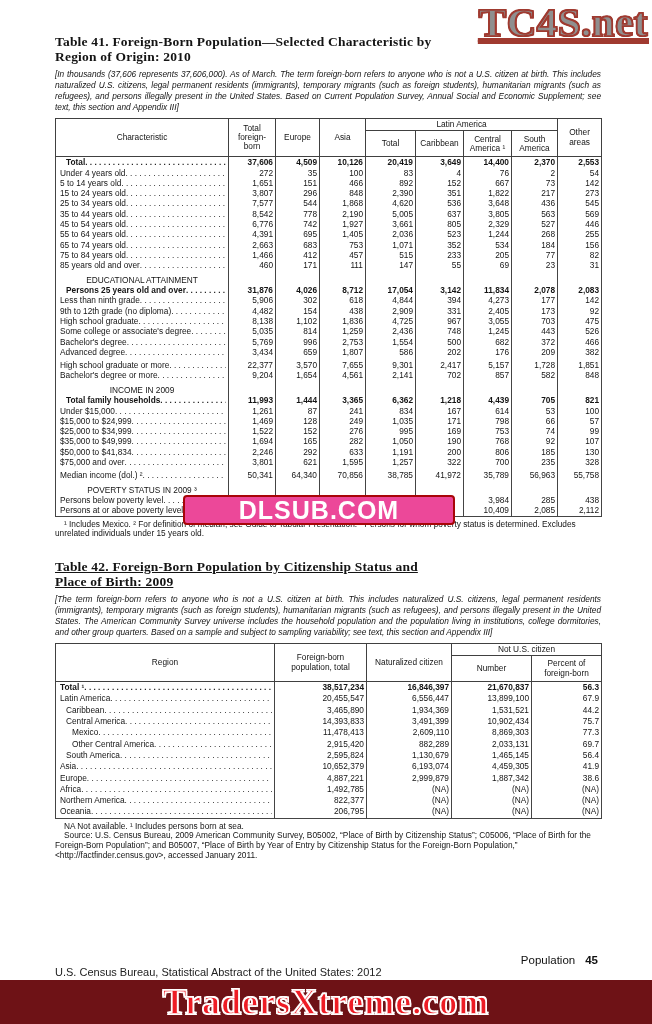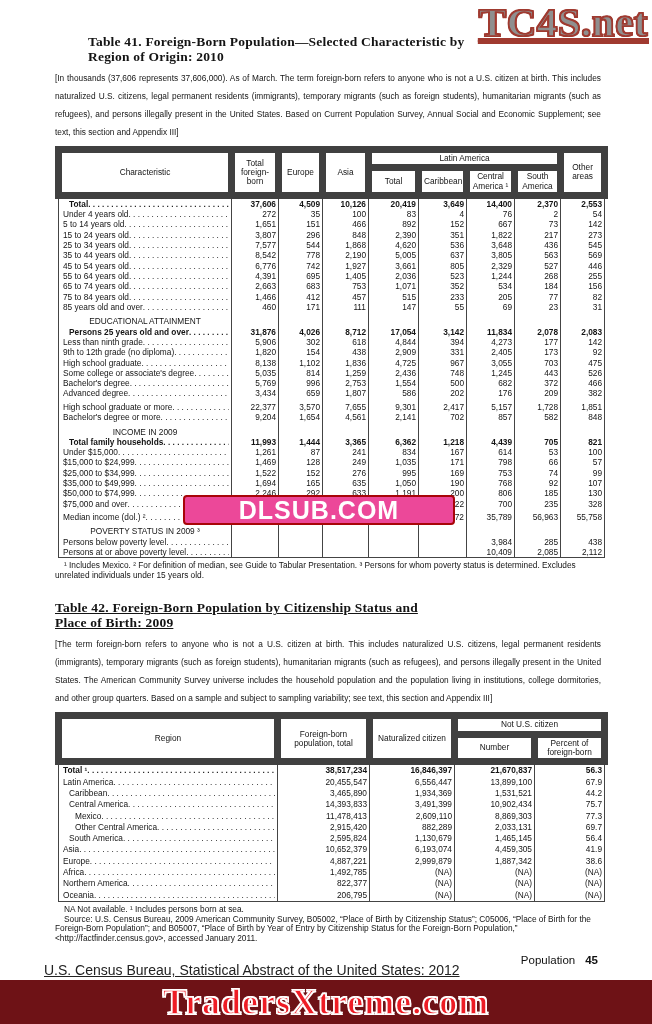--- a/index.html
+++ b/index.html
@@ -8,28 +8,28 @@
     position:relative; width:652px; height:1024px; background:#ffffff;
     font-family:"Liberation Sans", sans-serif; color:#141414; overflow:hidden;
     margin:0 auto;
   }
   .content { position:absolute; left:55px; top:0; width:546px; }
 
   .tbl-title {
     font-family:"Liberation Serif", serif; font-weight:bold;
     font-size:13.5px; line-height:15px; letter-spacing:0.2px; margin-bottom:5px;
   }
-  .t41-title { margin-top:34px;margin-left:33px; }
+  .t41-title { margin-top:34px; }
   .t42-title { margin-top:20px;text-decoration:underline; }
 
-  .intro { font-size:8.3px; line-height:18px; text-align:justify; margin-bottom:5px; }
+  .intro { font-size:8.3px; line-height:11px; text-align:justify; margin-bottom:5px;font-style:italic; }
 
   table.t { width:546px; border-collapse:collapse; table-layout:fixed; font-size:8.3px; border:1px solid #444; }
   .t th {
-    border:7px solid #404040; font-weight:normal; text-align:center; vertical-align:middle;
+    border:1px solid #404040; font-weight:normal; text-align:center; vertical-align:middle;
     padding:1px 2px; line-height:9.3px; overflow:hidden;
   }
   .t th.la-h { height:12px; }
   .t th.sub { height:26px; }
   .t tbody td {
     border-left:1px solid #444; border-right:1px solid #444;
     padding:0 2px; height:10.3px; line-height:10.3px; vertical-align:bottom; overflow:hidden;
     white-space:nowrap;
   }
   .t42 tbody td { height:11.3px; line-height:11.3px; }
@@ -45,21 +45,21 @@
   .lblwrap { display:flex; overflow:hidden; }
   .lbltxt { white-space:nowrap; }
   .dots { flex:1 1 auto; overflow:hidden; white-space:nowrap; color:#222; }
   .dots::after { content:" . . . . . . . . . . . . . . . . . . . . . . . . . . . . . . . . . . . . . . . . . . . . . . . . . . . . . . . . . . . ."; }
 
   .fnote { font-size:8.3px; line-height:9.6px; margin-top:3px; text-indent:9px; }
   .src   { font-size:8.3px; line-height:9.6px; text-indent:9px; }
 
   .page-num { position:absolute; right:54px; bottom:58px; font-size:11.5px; color:#111; }
   .page-num .num45 { font-weight:bold; padding-left:10px; }
-  .credit { position:absolute; left:44px; bottom:46px; font-size:14px; color:#222;text-decoration:underline; }
+  .credit { position:absolute; left:55px; bottom:46px; font-size:11px; color:#222; }
 
   
   .wm-top {
     position:absolute; top:0px; right:4px;
     font-family:"Liberation Serif", serif; font-weight:bold; font-size:41px; line-height:45px;
     color:#8f8f8f; -webkit-text-stroke:1.6px #a03a30;
     text-shadow:1px 1px 0 #a03a30, -1px -1px 0 #a03a30, 1px -1px 0 #a03a30, -1px 1px 0 #a03a30;
     letter-spacing:0.5px;
     text-decoration:underline;
   }
@@ -344,21 +344,21 @@
             <td class="num">177</td>
             <td class="num">142</td>
           </tr>
           <tr>
             <td class="char ind0">
               <div class="lblwrap">
                 <span class="lbltxt">9th to 12th grade (no diploma)</span>
                 <span class="dots"></span>
               </div>
             </td>
-            <td class="num">1,820</td>
+            <td class="num">4,482</td>
             <td class="num">154</td>
             <td class="num">438</td>
             <td class="num">2,909</td>
             <td class="num">331</td>
             <td class="num">2,405</td>
             <td class="num">173</td>
             <td class="num">92</td>
           </tr>
           <tr>
             <td class="char ind0">
@@ -533,31 +533,31 @@
           </tr>
           <tr>
             <td class="char ind0">
               <div class="lblwrap">
                 <span class="lbltxt">$35,000 to $49,999</span>
                 <span class="dots"></span>
               </div>
             </td>
             <td class="num">1,694</td>
             <td class="num">165</td>
-            <td class="num">635</td>
+            <td class="num">282</td>
             <td class="num">1,050</td>
             <td class="num">190</td>
             <td class="num">768</td>
             <td class="num">92</td>
             <td class="num">107</td>
           </tr>
           <tr>
             <td class="char ind0">
               <div class="lblwrap">
-                <span class="lbltxt">$50,000 to $74,999</span>
+                <span class="lbltxt">$50,000 to $41,834</span>
                 <span class="dots"></span>
               </div>
             </td>
             <td class="num">2,246</td>
             <td class="num">292</td>
             <td class="num">633</td>
             <td class="num">1,191</td>
             <td class="num">200</td>
             <td class="num">806</td>
             <td class="num">185</td>

